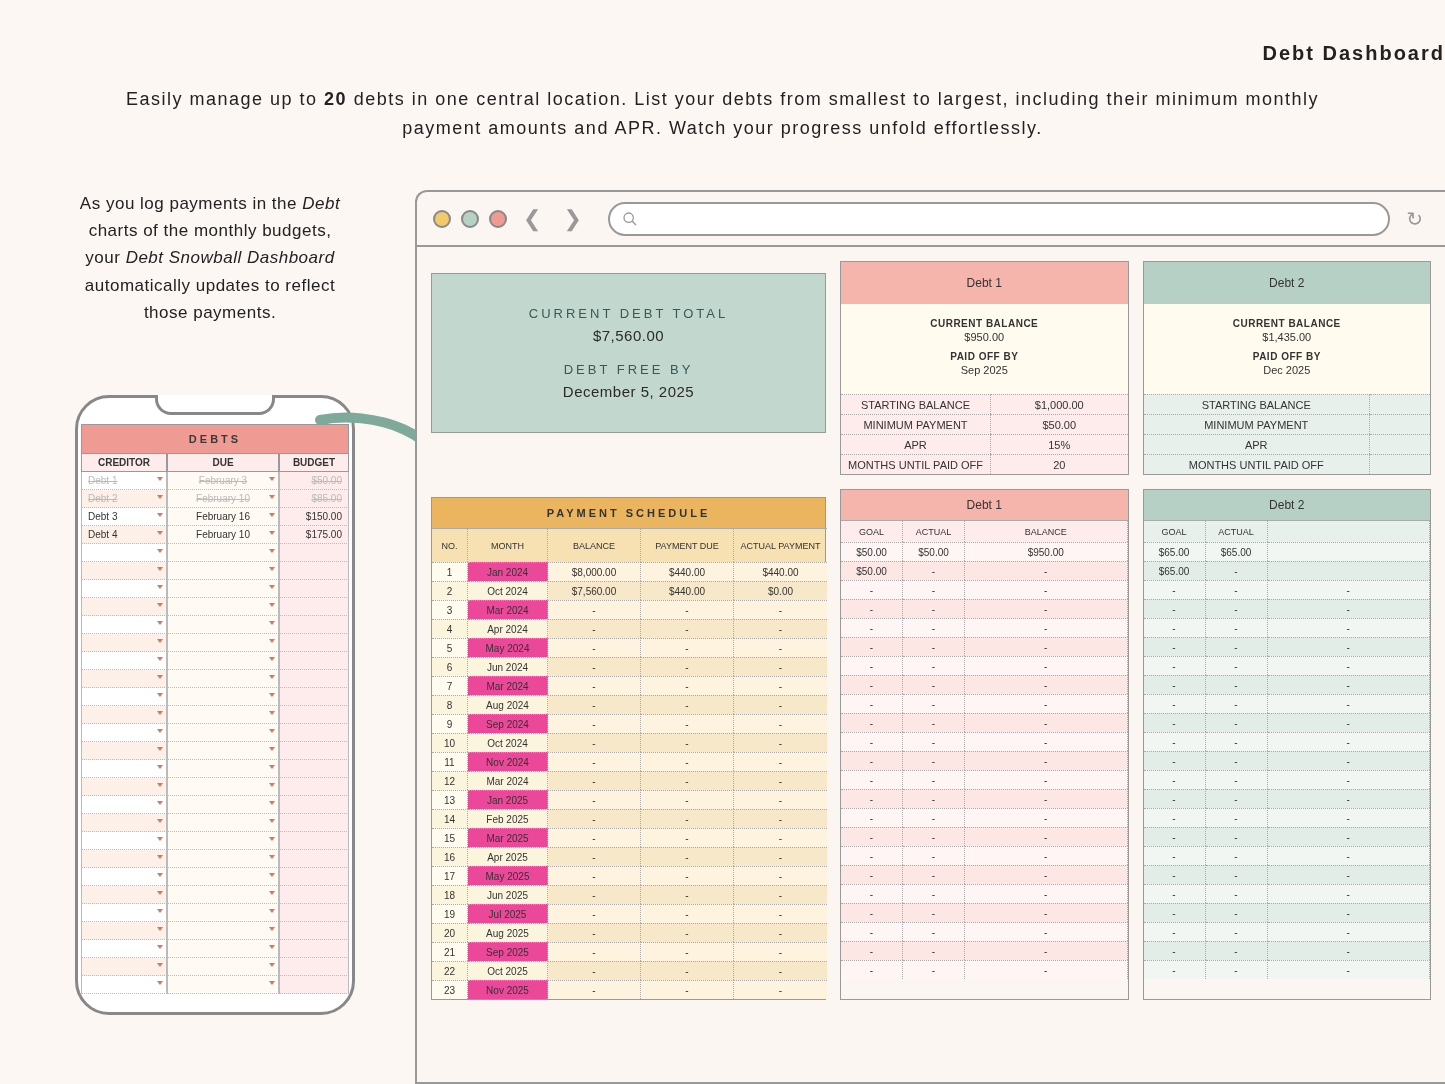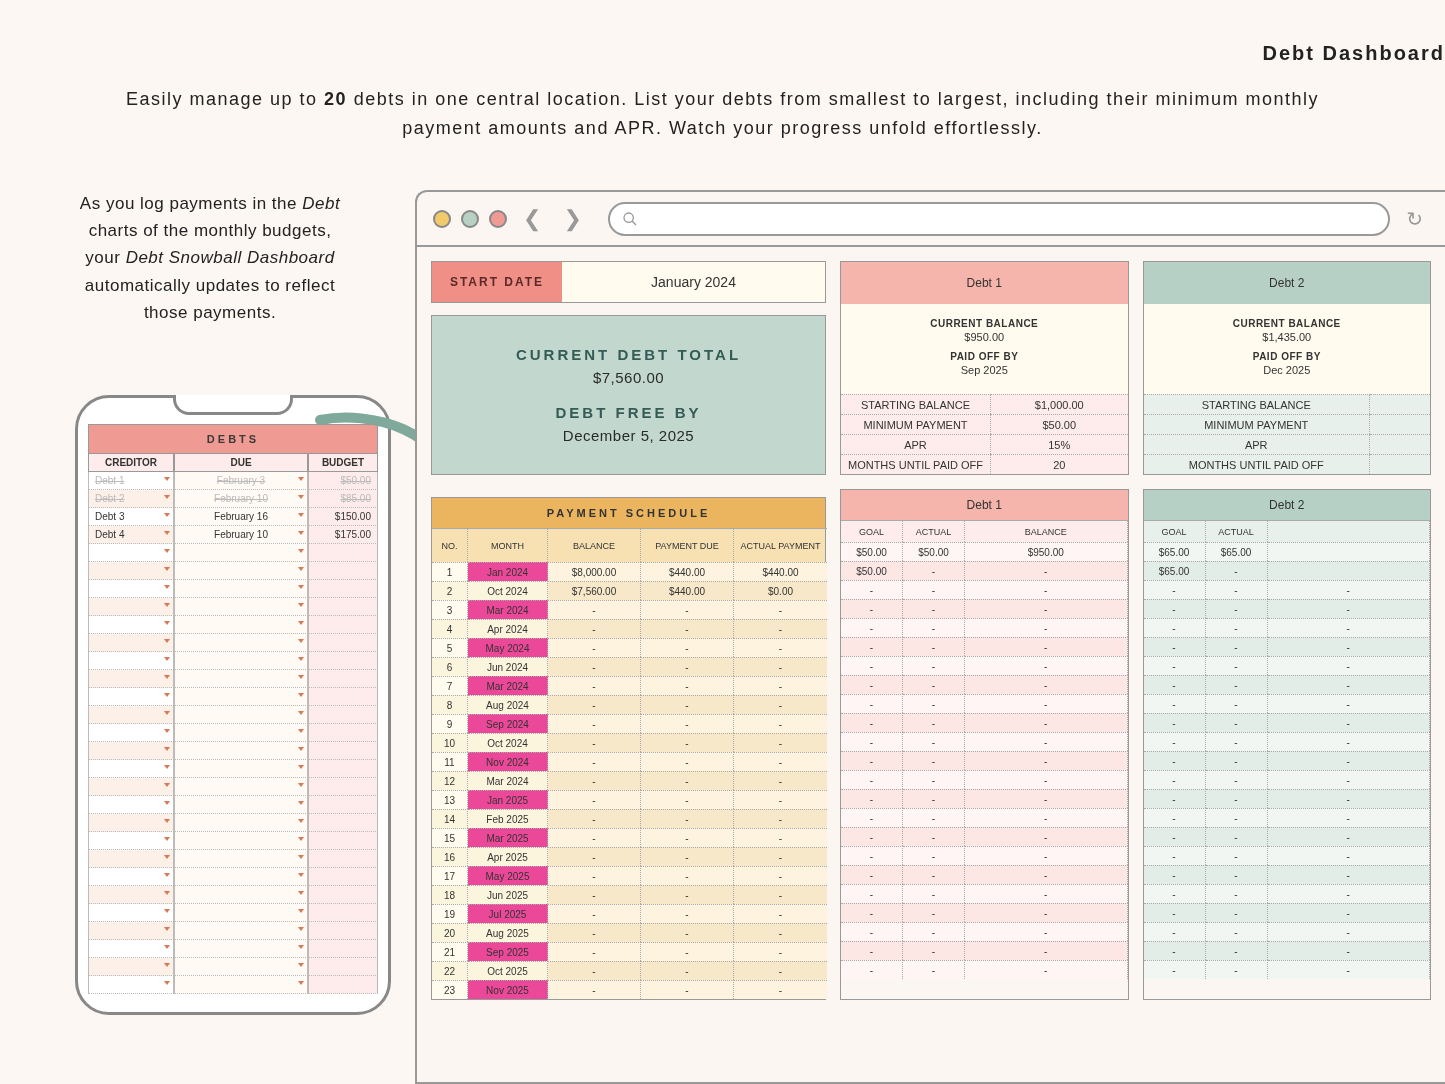--- a/index.html
+++ b/index.html
@@ -42,26 +42,26 @@
     letter-spacing: 0.5px;
     color: #222;
   }
   .side-caption em { font-style: italic; }
 
   
   .phone {
     position: absolute;
     left: 75px;
     top: 395px;
-    width: 316px;
+    width: 280px;
     height: 620px;
     border: 3px solid #888;
     border-radius: 34px;
     background: #fff;
-    padding: 18px 10px 10px;
+    padding: 18px 3px 10px;
   }
   .phone-notch {
     position: absolute;
     top: -3px; left: 50%; transform: translateX(-50%);
     width: 120px; height: 20px;
     border: 3px solid #888;
     border-top: none;
     border-radius: 0 0 16px 16px;
     background: #fff;
   }
@@ -162,21 +162,21 @@
   .top-row { display:flex; gap:14px; }
   .start-block { width: 395px; }
   .start-head { display:flex; height:42px; border:1px solid #999;}
   .start-label { width:130px; background:#ef8f85; display:flex;align-items:center;justify-content:center;font-weight:700;letter-spacing:2px;font-size:12px;color:#5a2a2a;}
   .start-value { flex:1; background:#fffbee; display:flex;align-items:center;justify-content:center; font-size:14px;}
   .summary-card {
     margin-top:12px; height:160px; background:#c2d8cf; border:1px solid #999;
     display:flex; flex-direction:column; align-items:center; justify-content:center;
     gap:6px; color:#355b55;
   }
-  .summary-card .lbl{ letter-spacing:3px; font-weight:700; font-size:15px;}
+  .summary-card .lbl{ letter-spacing:3px; font-weight:400; font-size:13px;}
   .summary-card .val{ font-size:15px; color:#2a2a2a; letter-spacing:0.5px;}
 
   .debt-card { flex:1; min-width:0; border:1px solid #999; }
   .debt-card .dc-head { height:42px; display:flex;align-items:center;justify-content:center; font-size:12px;}
   .debt-card.d1 .dc-head{ background:#f5b4ac;}
   .debt-card.d2 .dc-head{ background:#b7d0c6;}
   .dc-body { background:#fffbee; text-align:center; padding:14px 0 10px; font-size:11px;}
   .dc-body .l{ font-weight:700; font-size:10px; letter-spacing:0.5px;}
   .dc-body .v{ margin:2px 0 8px;}
   .dc-table { }
@@ -508,24 +508,20 @@
           <circle cx="10" cy="10" r="7"></circle>
           <line x1="15" y1="15" x2="21" y2="21"></line>
         </svg>
     </div>
     <div class="reload">↻</div>
   </div>
 
   <div class="content">
     <div class="top-row">
       <div class="start-block">
-        <div class="start-head">
-          <div class="start-label">START DATE</div>
-          <div class="start-value">January 2024</div>
-        </div>
         <div class="summary-card">
           <div class="lbl">CURRENT DEBT TOTAL</div>
           <div class="val">$7,560.00</div>
           <div style="height:6px"></div>
           <div class="lbl">DEBT FREE BY</div>
           <div class="val">December 5, 2025</div>
         </div>
       </div>
 
       <div class="debt-card d1">

